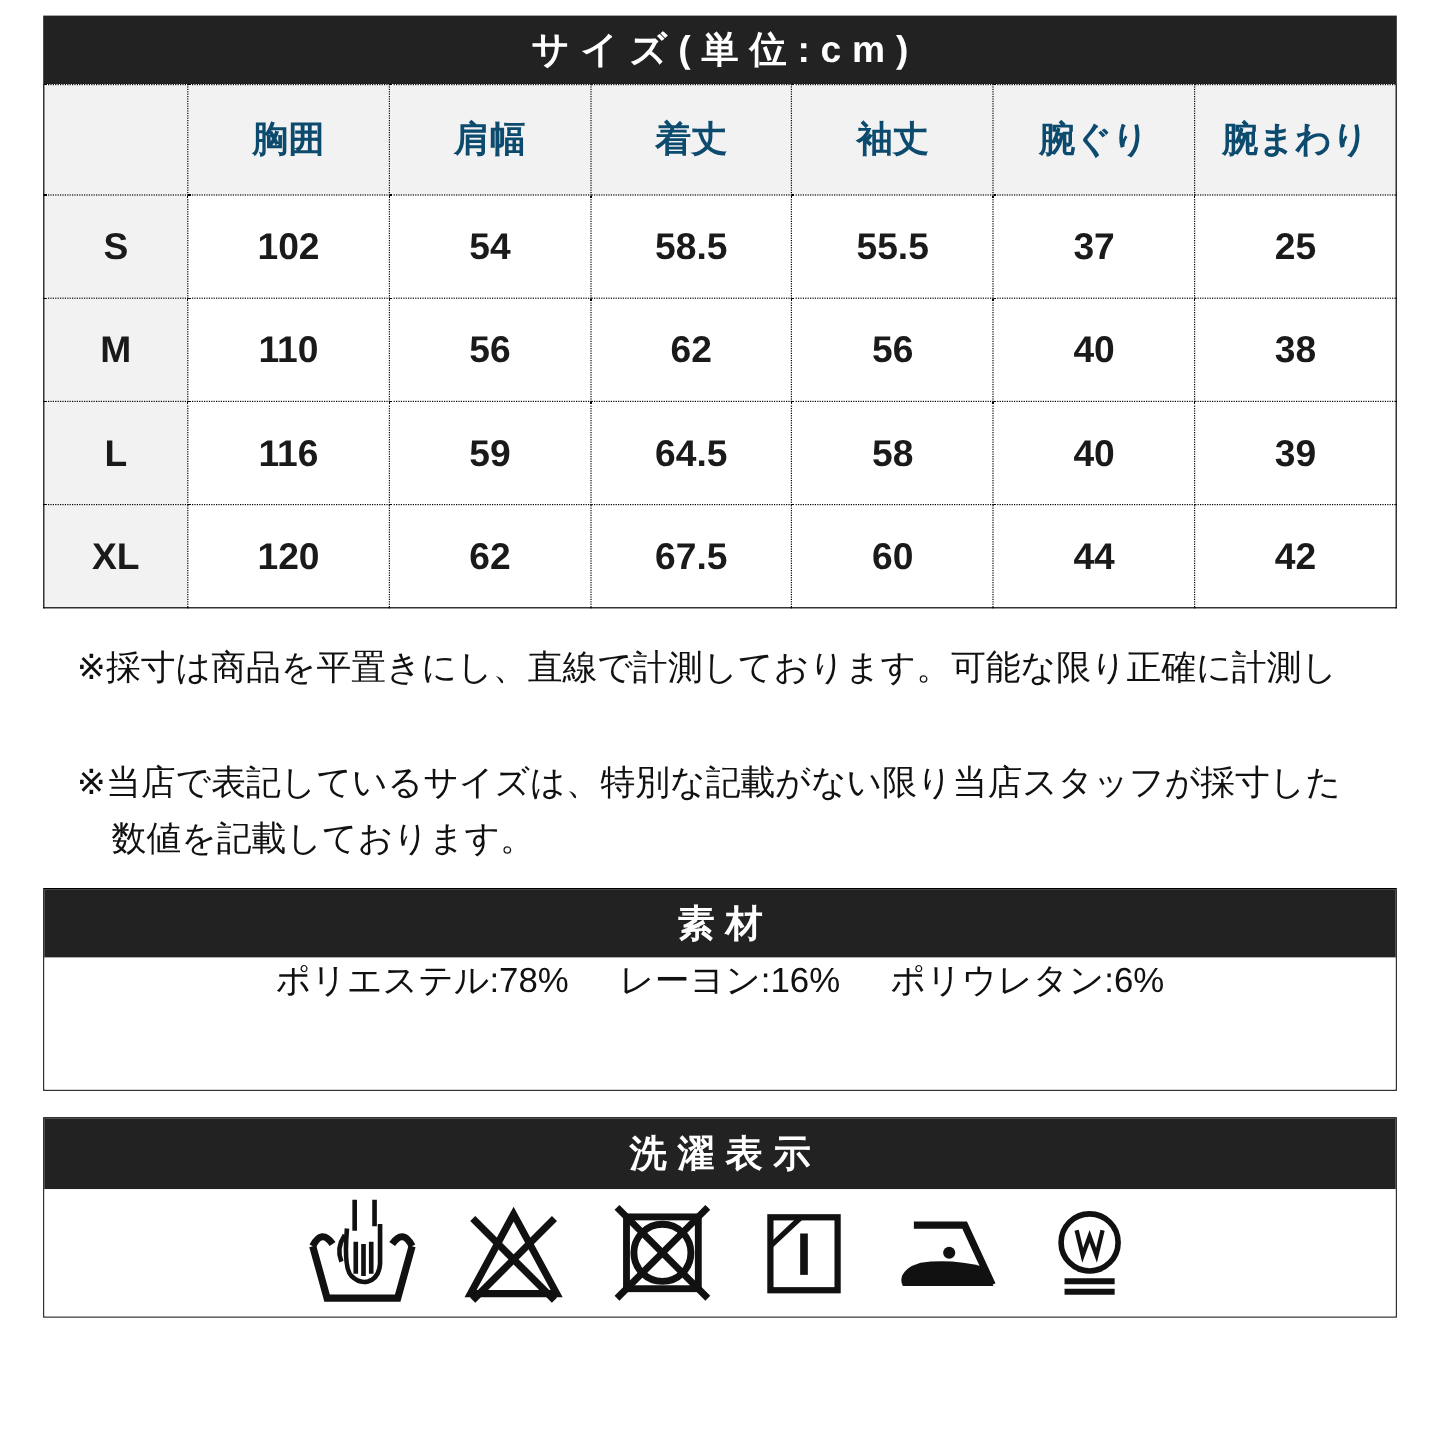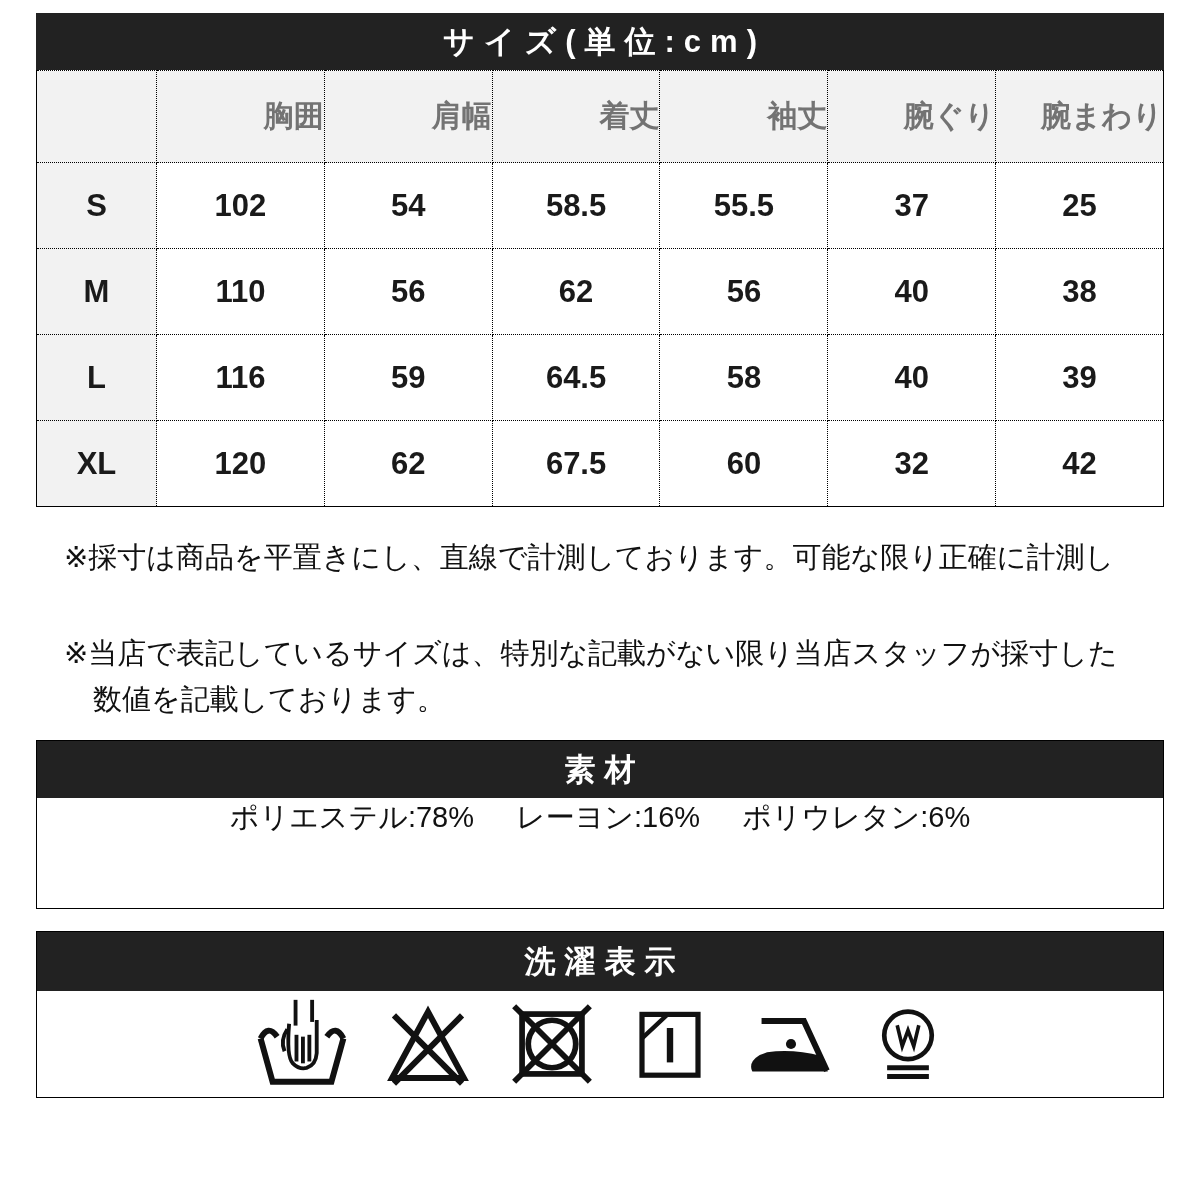--- a/index.html
+++ b/index.html
@@ -37,22 +37,21 @@
   table.size-table th, table.size-table td {
     border: 1px dotted #000;
     text-align: center;
     vertical-align: middle;
   }
   table.size-table thead th {
     height: 92px;
     background: #f2f2f2;
     font-size: 30px;
     font-weight: bold;
-    color: #737373;
-    text-align: right;
+    color: #0c4a6e;
   }
   table.size-table tbody th {
     background: #f2f2f2;
     font-size: 31px;
     font-weight: bold;
     color: #1a1a1a;
   }
   table.size-table tbody td {
     height: 86px;
     background: #ffffff;
@@ -148,21 +147,21 @@
           <td>58</td>
           <td>40</td>
           <td>39</td>
         </tr>
         <tr>
           <th>XL</th>
           <td>120</td>
           <td>62</td>
           <td>67.5</td>
           <td>60</td>
-          <td>32</td>
+          <td>44</td>
           <td>42</td>
         </tr>
       </tbody>
     </table>
   </div>
 
   <div class="notes">
     <div class="note">
       <div class="note-line">※採寸は商品を平置きにし、直線で計測しております。可能な限り正確に計測し</div>
     </div>

